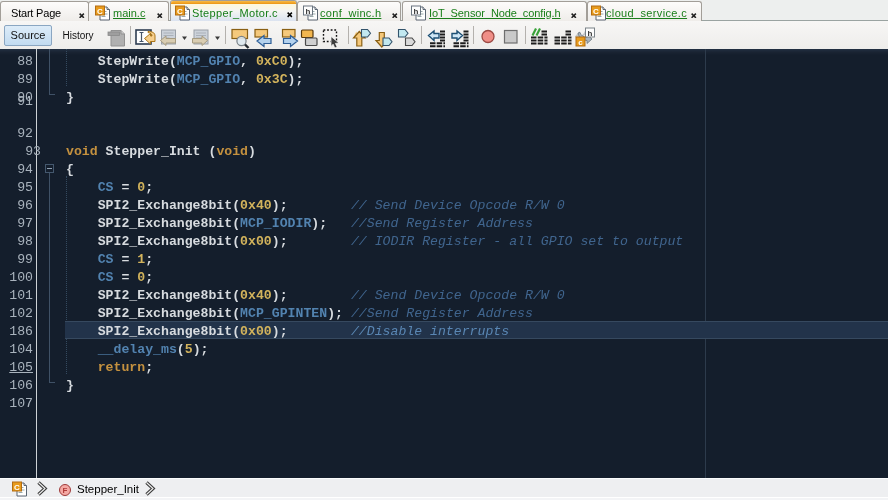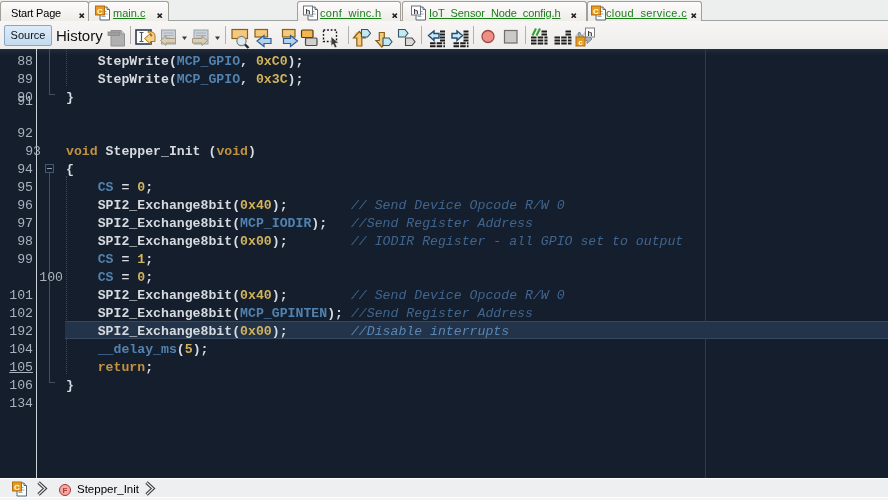--- a/index.html
+++ b/index.html
@@ -10,21 +10,21 @@
 .tab{position:absolute;top:1px;height:29px;background:linear-gradient(#fdfcfb,#e8e5e1);border:1px solid #a29e98;border-bottom:none;border-radius:3px 3px 0 0;box-sizing:border-box;}
 .tab .tx{position:absolute;top:5px;font-size:11px;color:#000;white-space:nowrap;}
 .tab .gtx{color:#1a7f1a;text-decoration:underline;}
 .tab .cl{position:absolute;top:10.5px;width:5.5px;height:5.5px;}
 .tab.active{top:0;height:21px;background:linear-gradient(#fdf7dd 20%,#f5f5f3 50%,#dbe3f0);border-color:#a29e98;z-index:3;}
 .tab.active .ob{position:absolute;left:0;top:0;width:100%;height:3px;background:linear-gradient(#f8ba45,#ec9513);border-radius:2px 2px 0 0;}
 .ficon{position:absolute;top:3px;width:16px;height:16px;}
 
 #toolbar{position:absolute;left:0;top:21px;width:888px;height:28px;background:linear-gradient(#f7f6f5,#eeedeb);}
 #srcbtn{position:absolute;left:4px;top:4px;width:48px;height:21px;background:linear-gradient(#ddecf9,#c2dbf0);border:1px solid #8aa6c2;border-radius:2px;box-sizing:border-box;font-size:11px;color:#111;text-align:center;line-height:19px;}
-#histbtn{position:absolute;left:56px;top:4px;width:44px;height:21px;font-size:15px;color:#111;text-align:center;line-height:21px;}
+#histbtn{position:absolute;left:56px;top:4px;width:44px;height:21px;font-size:10px;color:#111;text-align:center;line-height:21px;}
 .tsep{position:absolute;top:5px;width:1px;height:18px;background:#b4b1ad;}
 
 #editor{position:absolute;left:0;top:49px;width:888px;height:429px;background:linear-gradient(#223043 0px,#1a2433 3px,#141e2c 6px);}
 #gsep{position:absolute;left:36px;top:0;width:1px;height:429px;background:#cdd2d6;}
 #margin{position:absolute;left:705px;top:0;width:1px;height:429px;background:#2d3b4c;}
 #hl103{position:absolute;left:65px;top:272px;width:823px;height:18px;background:#22334a;border-top:1px solid #36495f;border-bottom:1px solid #36495f;box-sizing:border-box;}
 .gn{position:absolute;left:0;width:33px;text-align:right;font:13.2px/18px "Liberation Mono",monospace;color:#a9b3bd;}
 .ln{position:absolute;left:66px;white-space:pre;font:13.2px/18px "Liberation Mono",monospace;font-weight:bold;color:#d7dbdf;}
 #code i{font-style:normal;}
 #code i.c,#code i.c2{font-style:italic;}
@@ -54,20 +54,30 @@
           <path d="M1 1 L8 8 M8 1 L1 8" stroke="#222" stroke-width="2.4"></path>
         </svg>
   </div>
   <div class="tab" style="left:88px;width:81px;">
     <svg class="ficon" style="left:6px;" viewBox="0 0 16 16">
           <use href="#cfile"></use>
         </svg>
     <span class="tx gtx" style="left:24px;">main.c</span>
     <svg class="cl" style="left:68px;" viewBox="0 0 9 9">
           <path d="M1 1 L8 8 M8 1 L1 8" stroke="#222" stroke-width="2.4"></path>
+        </svg>
+  </div>
+  <div class="tab active" style="left:170px;width:127px;">
+    <div class="ob"></div>
+    <svg class="ficon" style="left:4px;top:4px;" viewBox="0 0 16 16">
+          <use href="#cfile"></use>
+        </svg>
+    <span class="tx" style="left:21px;top:6px;color:#157d18;letter-spacing:0.35px;">Stepper_Motor.c</span>
+    <svg class="cl" style="left:116px;top:11px;" viewBox="0 0 9 9">
+          <path d="M1 1 L8 8 M8 1 L1 8" stroke="#000" stroke-width="2.4"></path>
         </svg>
   </div>
   <div class="tab" style="left:297px;width:104px;">
     <svg class="ficon" style="left:5px;" viewBox="0 0 16 16">
           <use href="#hfile"></use>
         </svg>
     <span class="tx gtx" style="left:22px;letter-spacing:0.3px;">conf_winc.h</span>
     <svg class="cl" style="left:94px;" viewBox="0 0 9 9">
           <path d="M1 1 L8 8 M8 1 L1 8" stroke="#222" stroke-width="2.4"></path>
         </svg>
@@ -230,28 +240,28 @@
         <div class="gn" style="top:39.5px;">90</div>
         <div class="gn" style="top:44px;">91</div>
         <div class="gn" style="top:75.5px;">92</div>
         <div class="gn" style="top:93.5px;margin-left:8px;">93</div>
         <div class="gn" style="top:111.5px;">94</div>
         <div class="gn" style="top:129.5px;">95</div>
         <div class="gn" style="top:147.5px;">96</div>
         <div class="gn" style="top:165.5px;">97</div>
         <div class="gn" style="top:183.5px;">98</div>
         <div class="gn" style="top:201.5px;">99</div>
-        <div class="gn" style="top:219.5px;margin-left:30px;">100</div>
+        <div class="gn" style="top:219.5px;">100</div>
         <div class="gn" style="top:237.5px;">101</div>
         <div class="gn" style="top:255.5px;">102</div>
-        <div class="gn" style="top:273.5px;">192</div>
+        <div class="gn" style="top:273.5px;">186</div>
         <div class="gn" style="top:291.5px;">104</div>
         <div class="gn" style="top:309.5px;text-decoration:underline;">105</div>
         <div class="gn" style="top:327.5px;font-family:Liberation Mono, monospace;">106</div>
-        <div class="gn" style="top:345.5px;">134</div>
+        <div class="gn" style="top:345.5px;">107</div>
       </div>
   <div id="code">
         <div class="ln" style="top:3.5px;">    StepWrite(<i class="m">MCP_GPIO</i>, <i class="n">0xC0</i>);</div>
         <div class="ln" style="top:21.5px;">    StepWrite(<i class="m">MCP_GPIO</i>, <i class="n">0x3C</i>);</div>
         <div class="ln" style="top:39.5px;">}</div>
         <div class="ln" style="top:93.5px;"><i class="k">void</i> Stepper_Init (<i class="k">void</i>)</div>
         <div class="ln" style="top:111.5px;">{</div>
         <div class="ln" style="top:129.5px;">    <i class="m">CS</i> = <i class="n">0</i>;</div>
         <div class="ln" style="top:147.5px;">    SPI2_Exchange8bit(<i class="n">0x40</i>);        <i class="c">// Send Device Opcode R/W 0</i></div>
         <div class="ln" style="top:165.5px;">    SPI2_Exchange8bit(<i class="m">MCP_IODIR</i>);   <i class="c">//Send Register Address</i></div>

